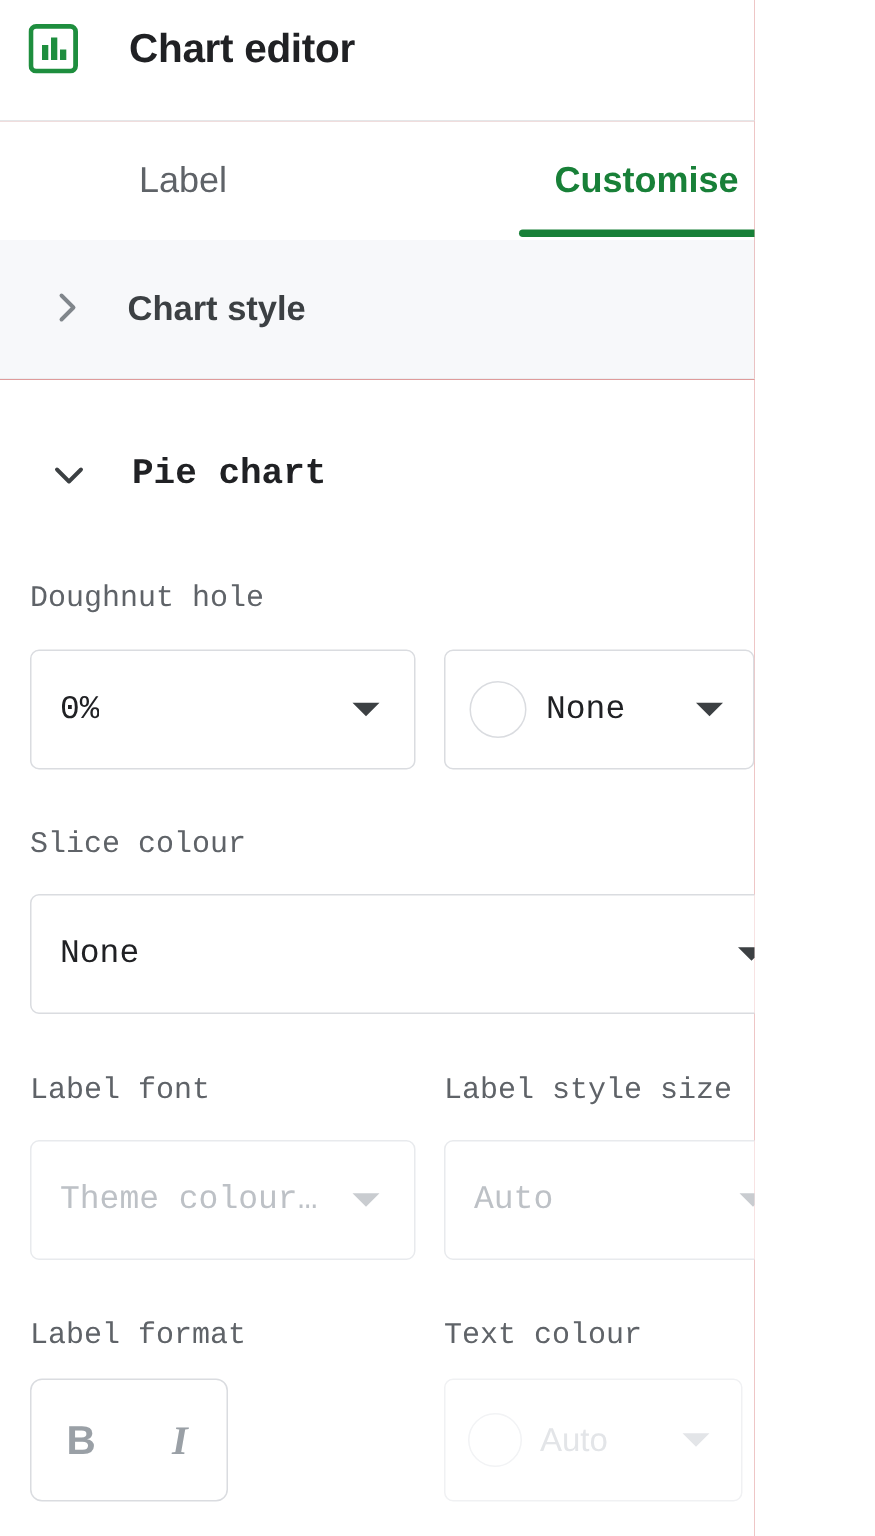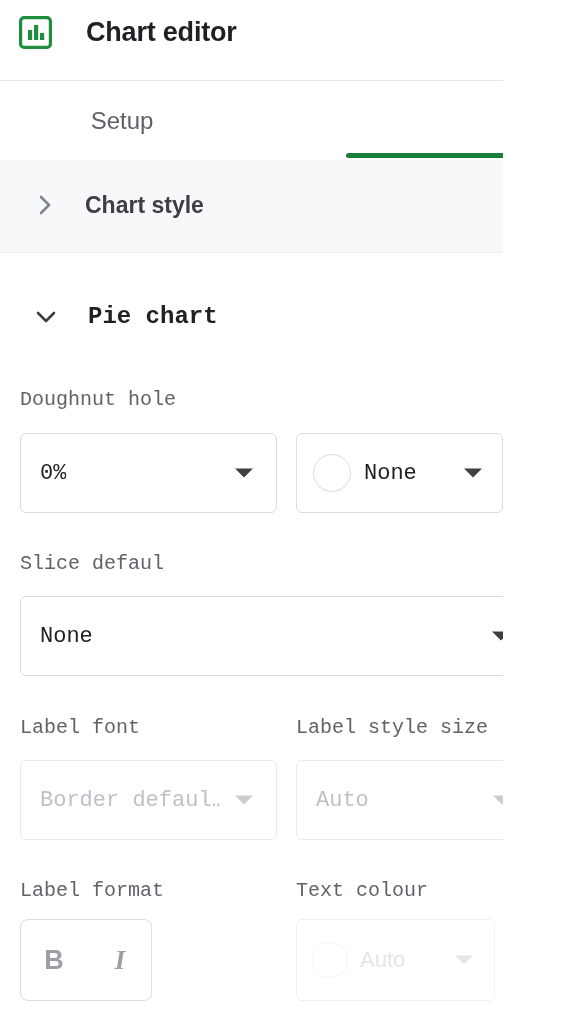--- a/index.html
+++ b/index.html
@@ -248,21 +248,22 @@
     <button class="close-btn">
       <span>
         <svg width="24" height="24" viewBox="0 0 24 24" aria-hidden="true">
           <path d="M5 5 L19 19 M19 5 L5 19" stroke="#3c4043" stroke-width="2.2" stroke-linecap="round" fill="none"></path>
         </svg>
       </span>
     </button>
   </div>
 
   <div class="tabs">
-    <div class="tab tab-setup">Setup</div>
+    <div class="tab tab-setup">Label</div>
+    <div class="tab tab-custom">Customise</div>
     <div class="tab-underline"></div>
   </div>
 
   <div class="section-collapsed">
     <span class="chev">
       <svg width="30" height="30" viewBox="0 0 30 30" aria-hidden="true">
         <path d="M11 7 L19 15 L11 23" fill="none" stroke="#80868b" stroke-width="2.6" stroke-linecap="round" stroke-linejoin="round"></path>
       </svg>
     </span>
     <div class="sec-title">Chart style</div>
@@ -286,31 +287,31 @@
       <span class="dd-arrow" style="right:23px;"></span>
     </div>
 
 
     <div class="dropdown" style="left:296px; top:180px; width:207px; height:80px;">
       <span class="swatch" style="left:16px; width:38px; height:38px;"></span>
       <span class="dd-value" style="left:67px;">None</span>
       <span class="dd-arrow" style="right:20px;"></span>
     </div>
 
-    <div class="field-label" style="left:20px; top:300px;">Slice defaul</div>
+    <div class="field-label" style="left:20px; top:300px;">Slice colour</div>
 
     <div class="dropdown" style="left:20px; top:343px; width:514px; height:80px;">
       <span class="dd-value">None</span>
       <span class="dd-arrow" style="right:23px;"></span>
     </div>
 
     <div class="field-label" style="left:20px; top:464px;">Label font</div>
 
     <div class="dropdown disabled" style="left:20px; top:507px; width:257px; height:80px;">
-      <span class="dd-value muted" style="max-width:180px;">Border defaul…</span>
+      <span class="dd-value muted" style="max-width:180px;">Theme colour…</span>
       <span class="dd-arrow muted" style="right:23px;"></span>
     </div>
 
     <div class="field-label" style="left:296px; top:464px;">Label style size</div>
 
     <div class="dropdown disabled" style="left:296px; top:507px; width:239px; height:80px;">
       <span class="dd-value muted">Auto</span>
       <span class="dd-arrow muted" style="right:23px;"></span>
     </div>
 

